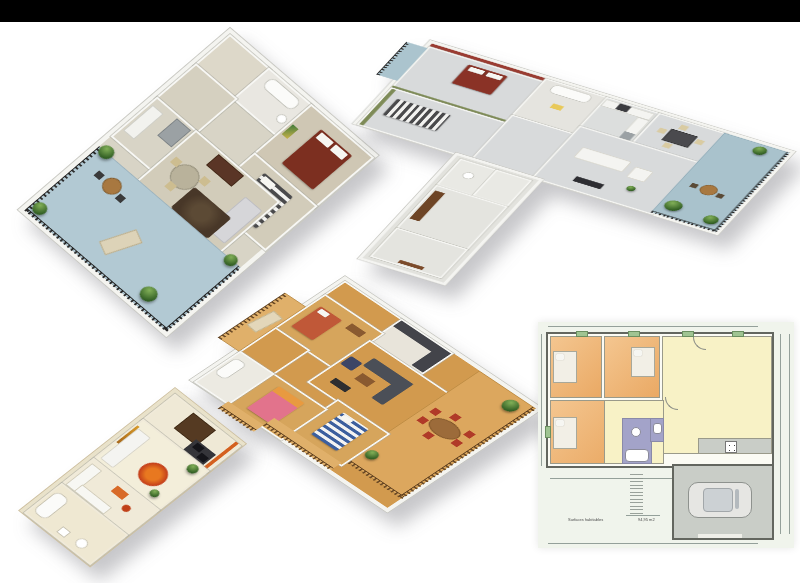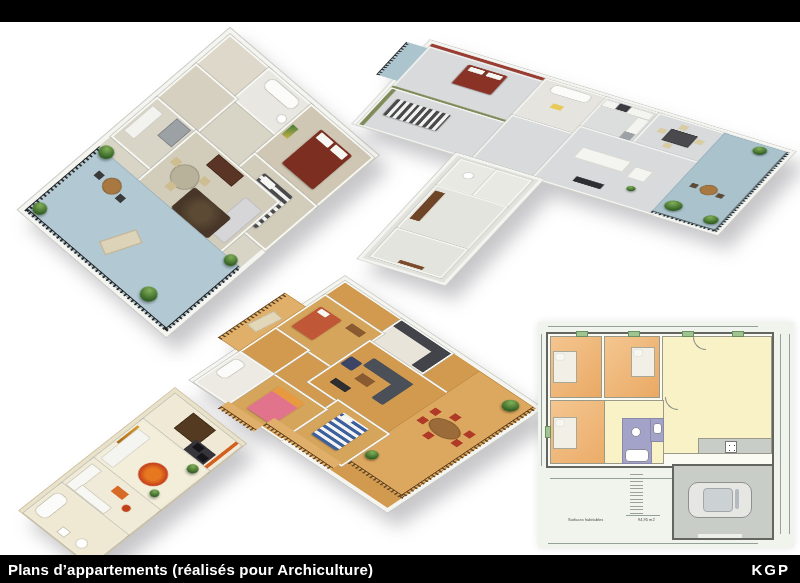--- a/index.html
+++ b/index.html
@@ -308,18 +308,14 @@
         <div style="position:absolute;left:24px;top:68px;width:44px;height:4px;background:#efefe9;"></div>
       </div>
 
       <div class="numcol" style="position:absolute;left:92px;top:152px;width:13px;height:40px;"></div>
       <div class="dim" style="position:absolute;left:88px;top:193px;width:34px;height:1px;"></div>
       <div class="tinytxt" style="position:absolute;left:30px;top:196px;">Surfaces habitables</div>
       <div class="tinytxt" style="position:absolute;left:100px;top:196px;">94,95 m2</div>
     </div>
   </div>
 
-  <div class="bar" id="footer">
-    <span class="cap">Plans d’appartements (réalisés pour Archiculture)</span>
-    <span class="brand">KGP</span>
-  </div>
 
 </div>
 
 </body></html>

